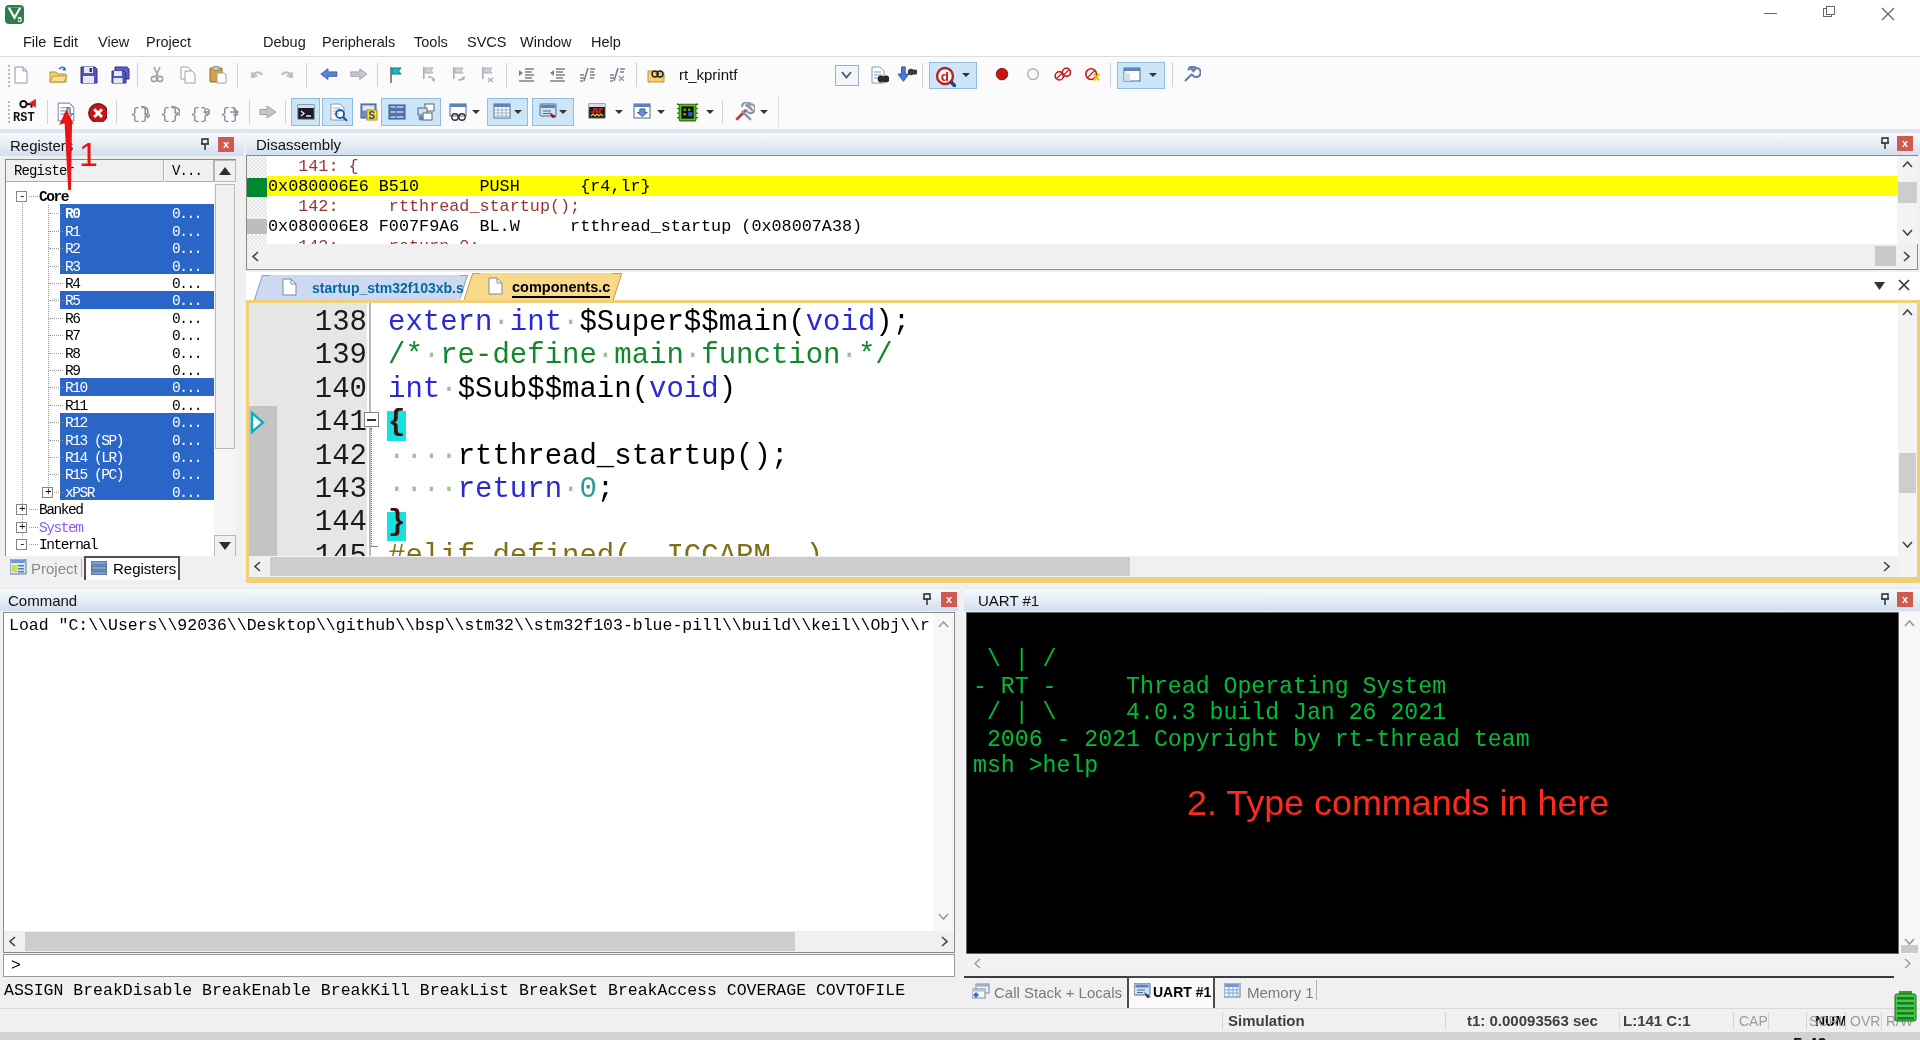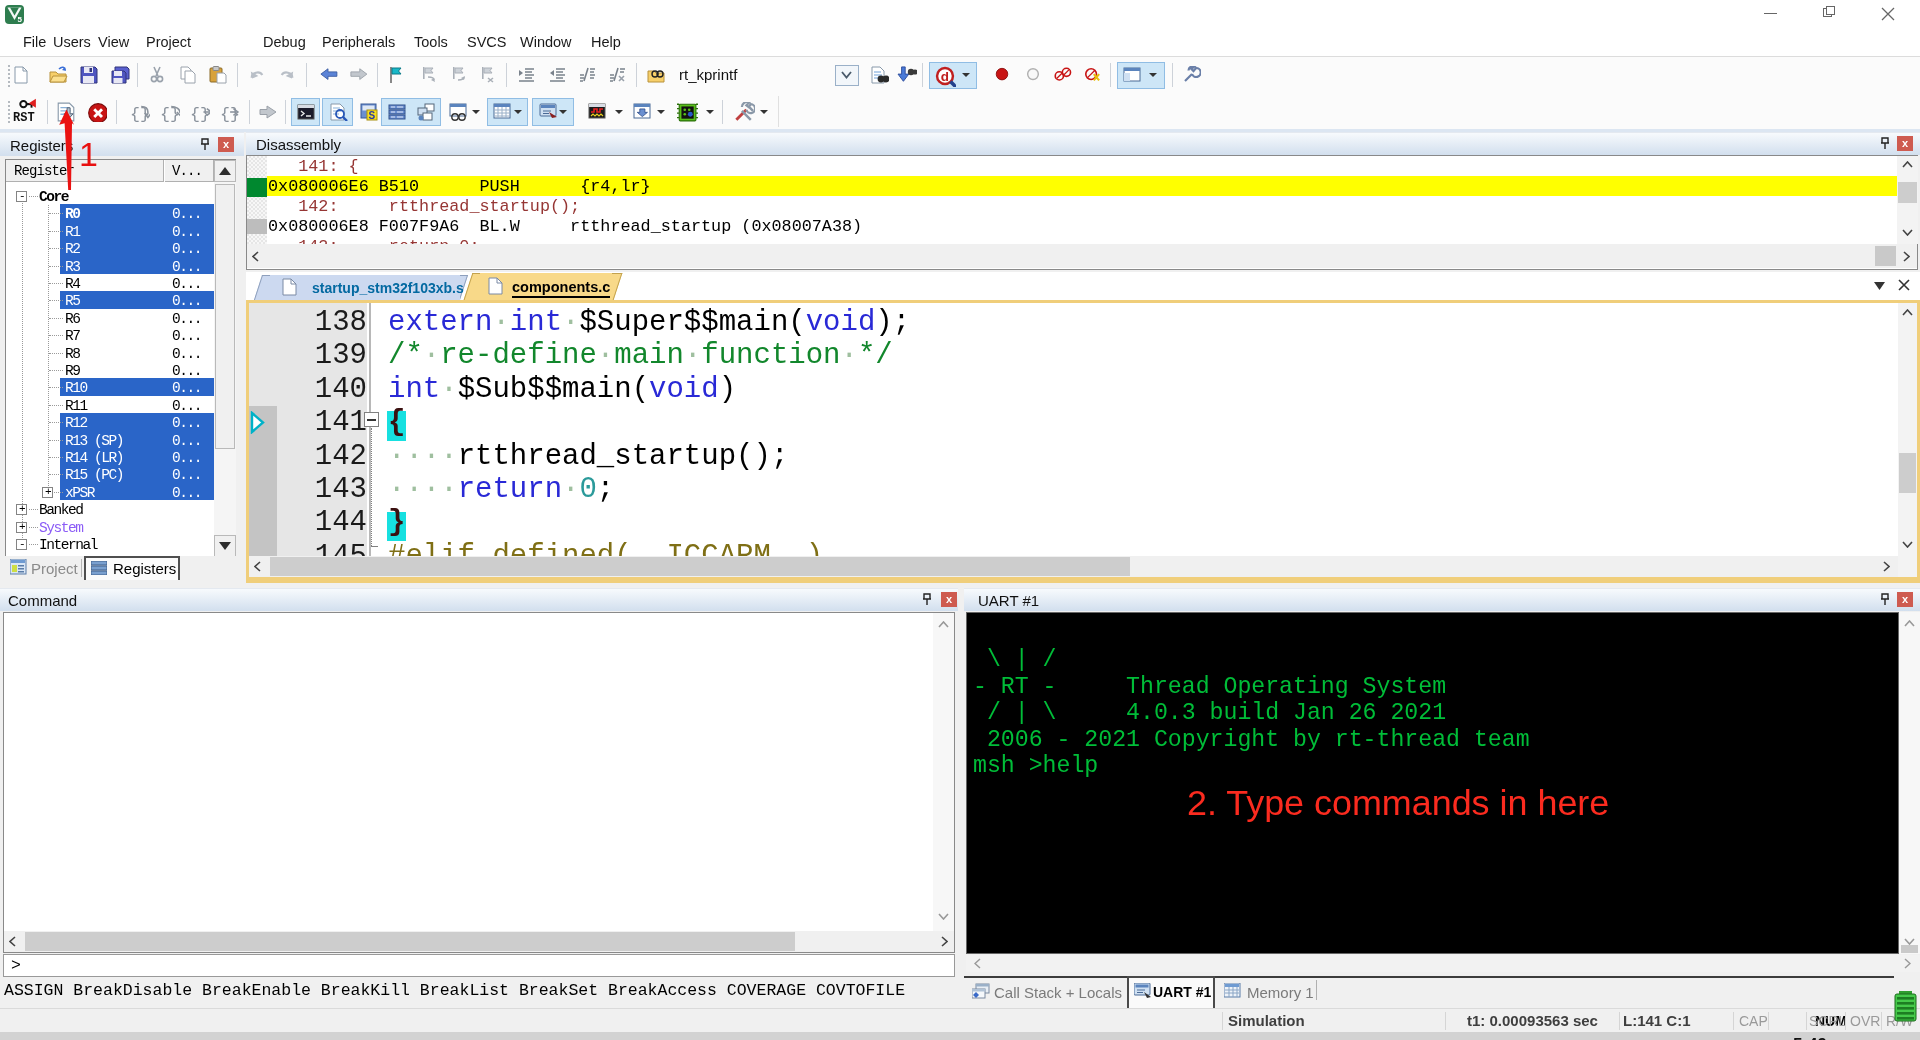--- a/index.html
+++ b/index.html
@@ -28,21 +28,21 @@
   <div class="abs" style="left:1764px;top:13px;width:13px;height:1px;background:#666;"></div>
   <div class="abs" style="left:1823px;top:8px;width:9px;height:9px;border:1px solid #666;background:#fff;"></div>
   <div class="abs" style="left:1826px;top:6px;width:9px;height:9px;border:1px solid #666;background:#fff;"></div>
   <svg class="abs" style="left:1881px;top:7px;" width="14" height="14">
       <path d="M1 1 L13 13 M13 1 L1 13" stroke="#666" stroke-width="1.3"></path>
     </svg>
 </div>
 
 <div class="abs" style="left:0;top:29px;width:1920px;height:28px;background:#ffffff;border-bottom:1px solid #dcdcdc;font-size:14.5px;color:#1a1a1a;">
   <span class="abs" style="left:23px;top:5px;">File</span>
-  <span class="abs" style="left:53px;top:5px;">Users</span>
+  <span class="abs" style="left:53px;top:5px;">Edit</span>
   <span class="abs" style="left:98px;top:5px;">View</span>
   <span class="abs" style="left:146px;top:5px;">Project</span>
   <span class="abs" style="left:195px;top:5px;margin-top:40px;">Flash</span>
   <span class="abs" style="left:263px;top:5px;">Debug</span>
   <span class="abs" style="left:322px;top:5px;">Peripherals</span>
   <span class="abs" style="left:414px;top:5px;">Tools</span>
   <span class="abs" style="left:467px;top:5px;">SVCS</span>
   <span class="abs" style="left:520px;top:5px;">Window</span>
   <span class="abs" style="left:591px;top:5px;">Help</span>
 </div>
@@ -604,20 +604,21 @@
 
 <div class="abs" style="left:0;top:588px;width:958px;height:420px;background:#f0f0f0;text-decoration:underline;">
   <div class="caption abs" style="left:0;top:0;width:958px;height:23px;">
     <span class="captxt abs" style="left:8px;top:3px;">Command</span>
     <svg class="abs" style="left:921px;top:4px;" width="12" height="14" viewBox="0 0 12 14">
         <path d="M3 1 h6 v5 h-6 z M2 6 h8 M6 6 v6" stroke="#222" stroke-width="1.4" fill="none"></path>
       </svg>
     <div class="closebtn abs" style="left:941px;top:3px;">x</div>
   </div>
   <div class="abs" style="left:3px;top:24px;width:952px;height:341px;border:1px solid #898989;background:#fff;">
+    <pre class="abs" style="left:5px;top:3px;font-size:16.5px;line-height:20px;">Load "C:\\Users\\92036\\Desktop\\github\\bsp\\stm32\\stm32f103-blue-pill\\build\\keil\\Obj\\r</pre>
 
     <div class="abs" style="left:929px;top:0;width:21px;height:318px;background:#f7f7f7;">
       <svg class="abs" style="left:5px;top:8px" width="11" height="7">
           <path d="M1 6 L5.5 1 L10 6" stroke="#999" stroke-width="1.6" fill="none"></path>
         </svg>
       <svg class="abs" style="left:5px;top:300px" width="11" height="7">
           <path d="M1 1 L5.5 6 L10 1" stroke="#999" stroke-width="1.6" fill="none"></path>
         </svg>
     </div>
 

